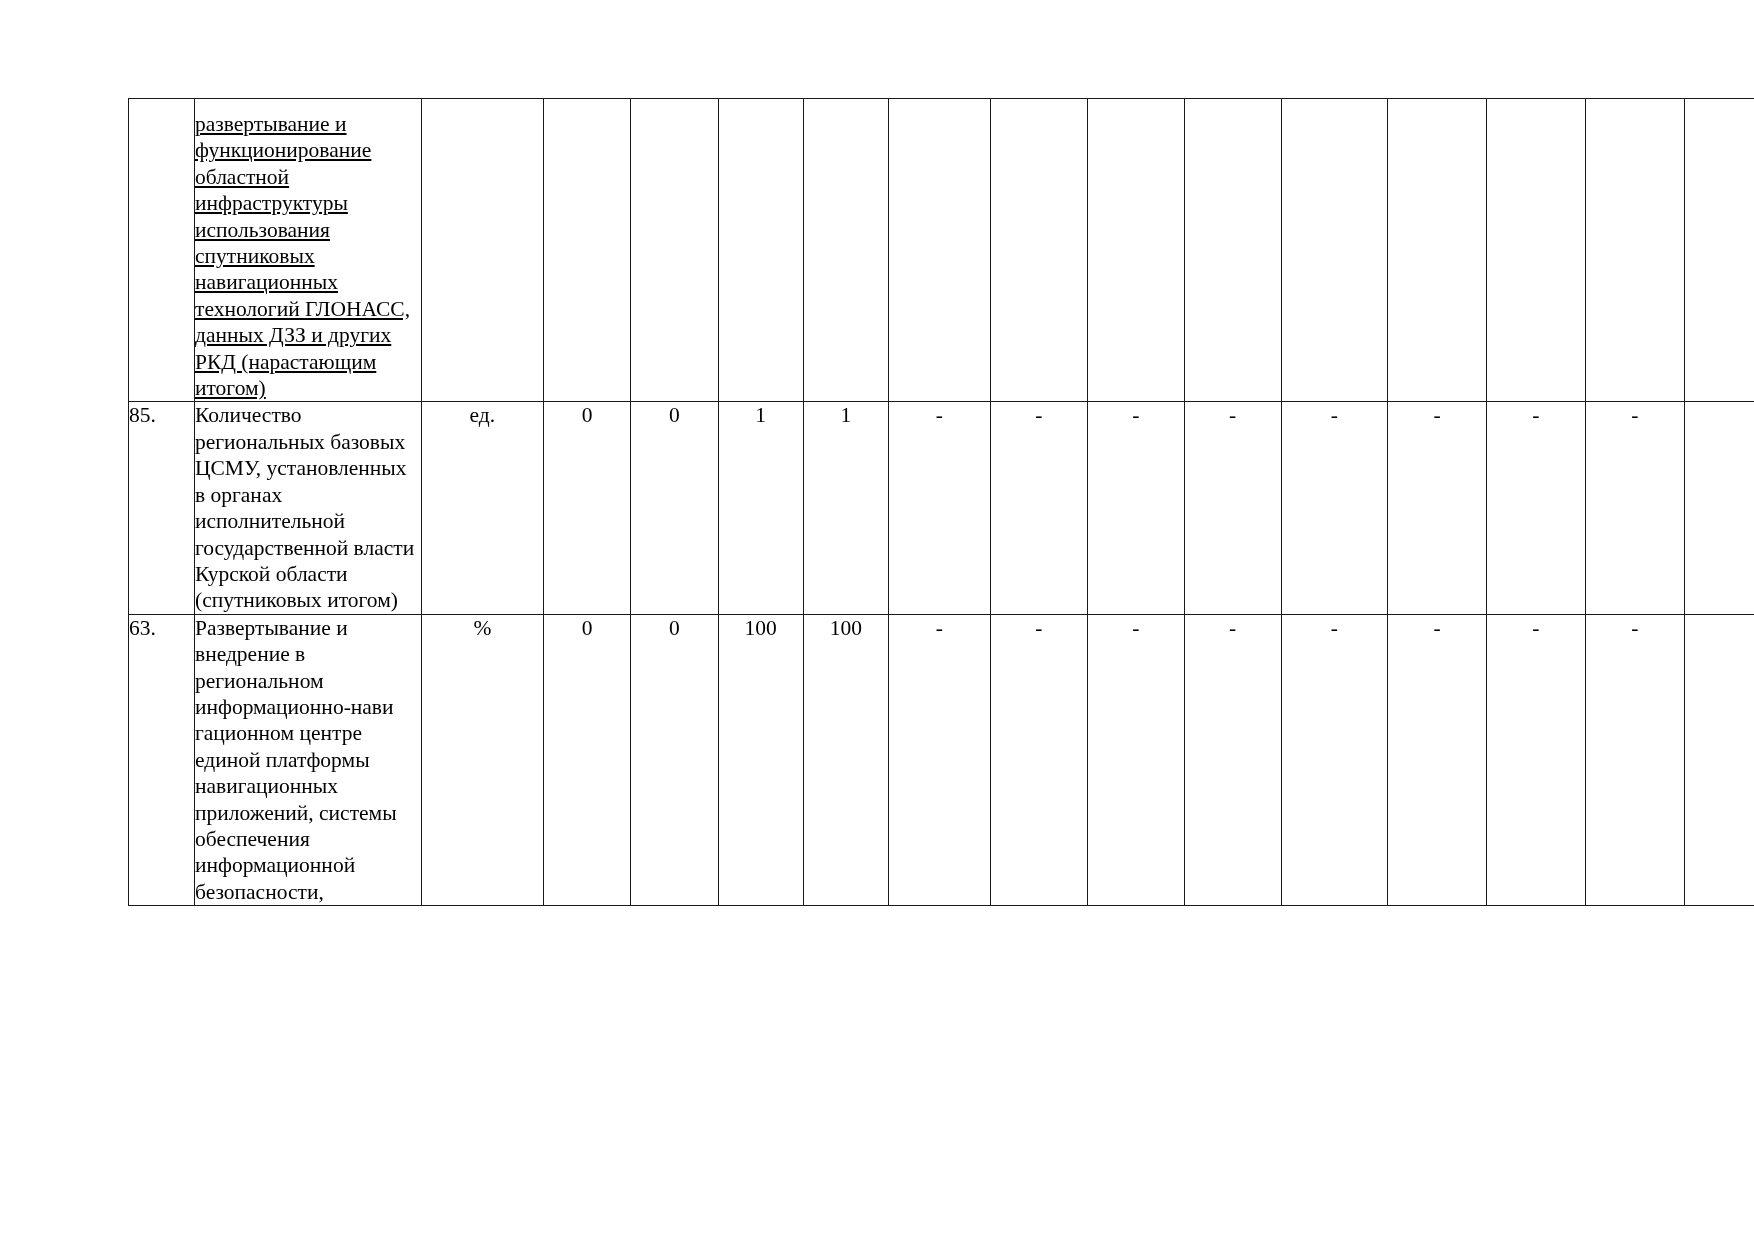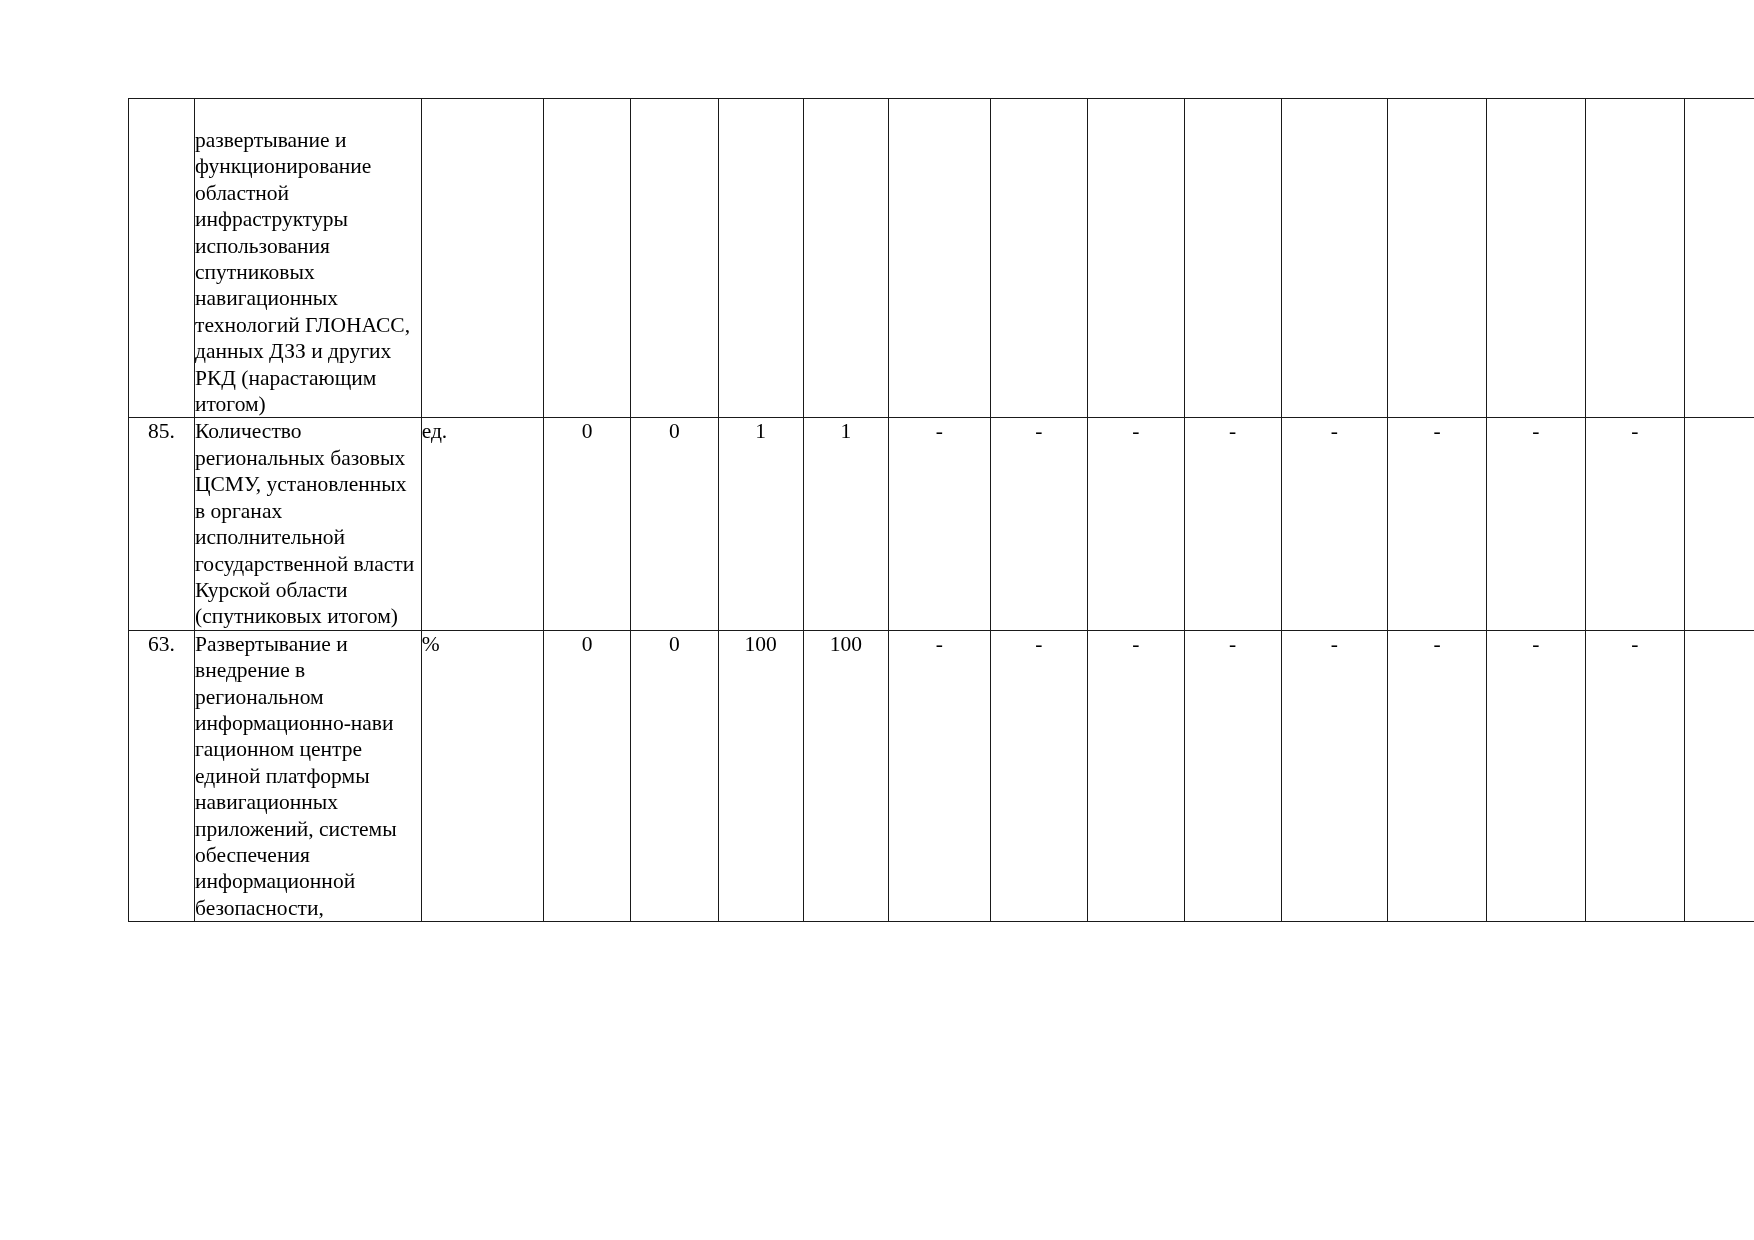--- a/index.html
+++ b/index.html
@@ -59,45 +59,47 @@
   col.c-v5       { width: 91px; }
   col.c-v6       { width: 91px; }
   col.c-v7       { width: 91px; }
   col.c-v8       { width: 100px; }
   col.c-v9       { width: 93px; }
   col.c-v10      { width: 93px; }
   col.c-v11      { width: 93px; }
   col.c-v12      { width: 78px; }
 
   .cell-num {
-    text-align: center;
+    text-align: left;
     padding: 12px 12px 0 0;
     white-space: nowrap;
     margin-top: 40px;
   }
 
   .cell-name {
     text-align: left;
     padding: 12px 6px 10px 10px;
     word-wrap: break-word;
     overflow-wrap: break-word;
     hyphens: manual;
   }
 
   .cell-unit {
+    text-align: center;
     padding: 12px 4px 0 4px;
   }
 
   .cell-val {
     text-align: center;
     padding: 12px 4px 0 4px;
   }
 
   .row-cont .cell-name {
-    padding-top: 28px;
+    padding-top: 12px;
+    text-decoration: underline;
   }
 
   
   .row-clip .cell-name,
   .row-clip .cell-unit,
   .row-clip .cell-val {
     overflow: hidden;
   }
 </style>
 </head>

